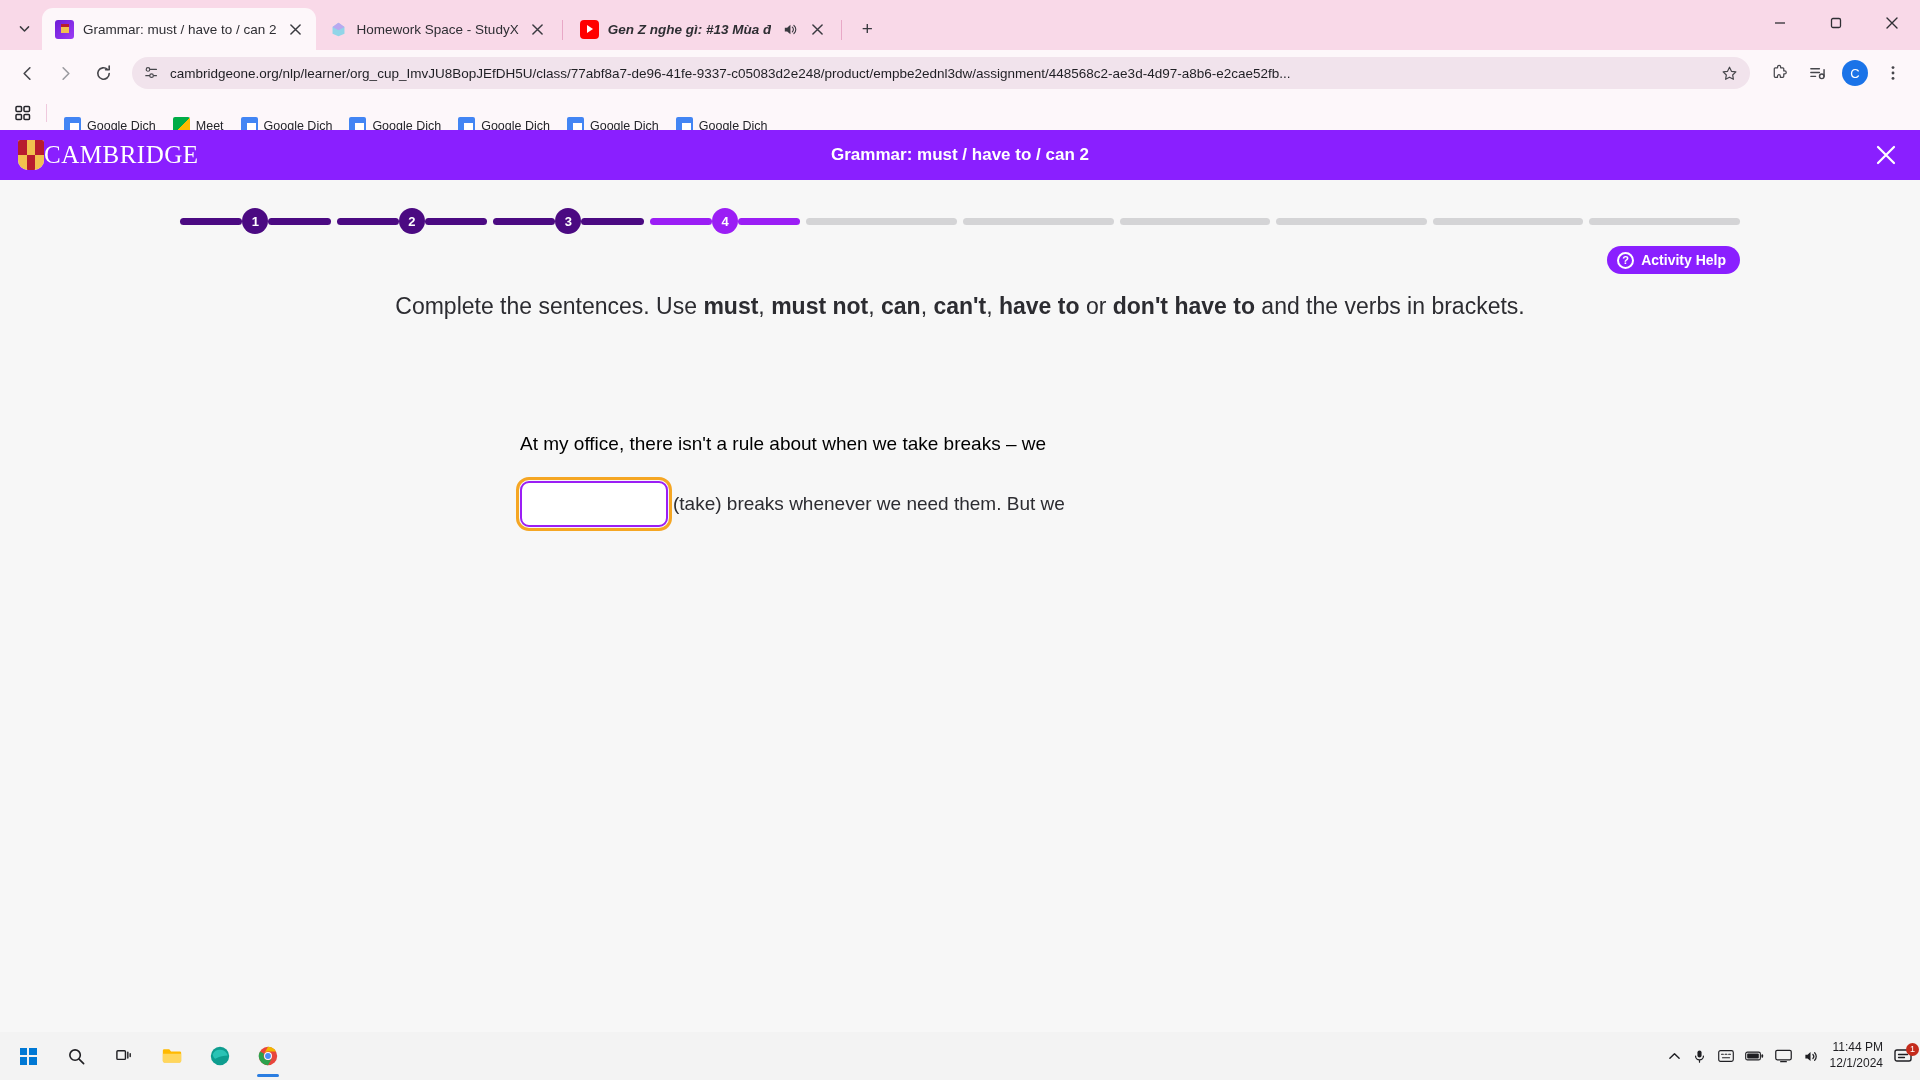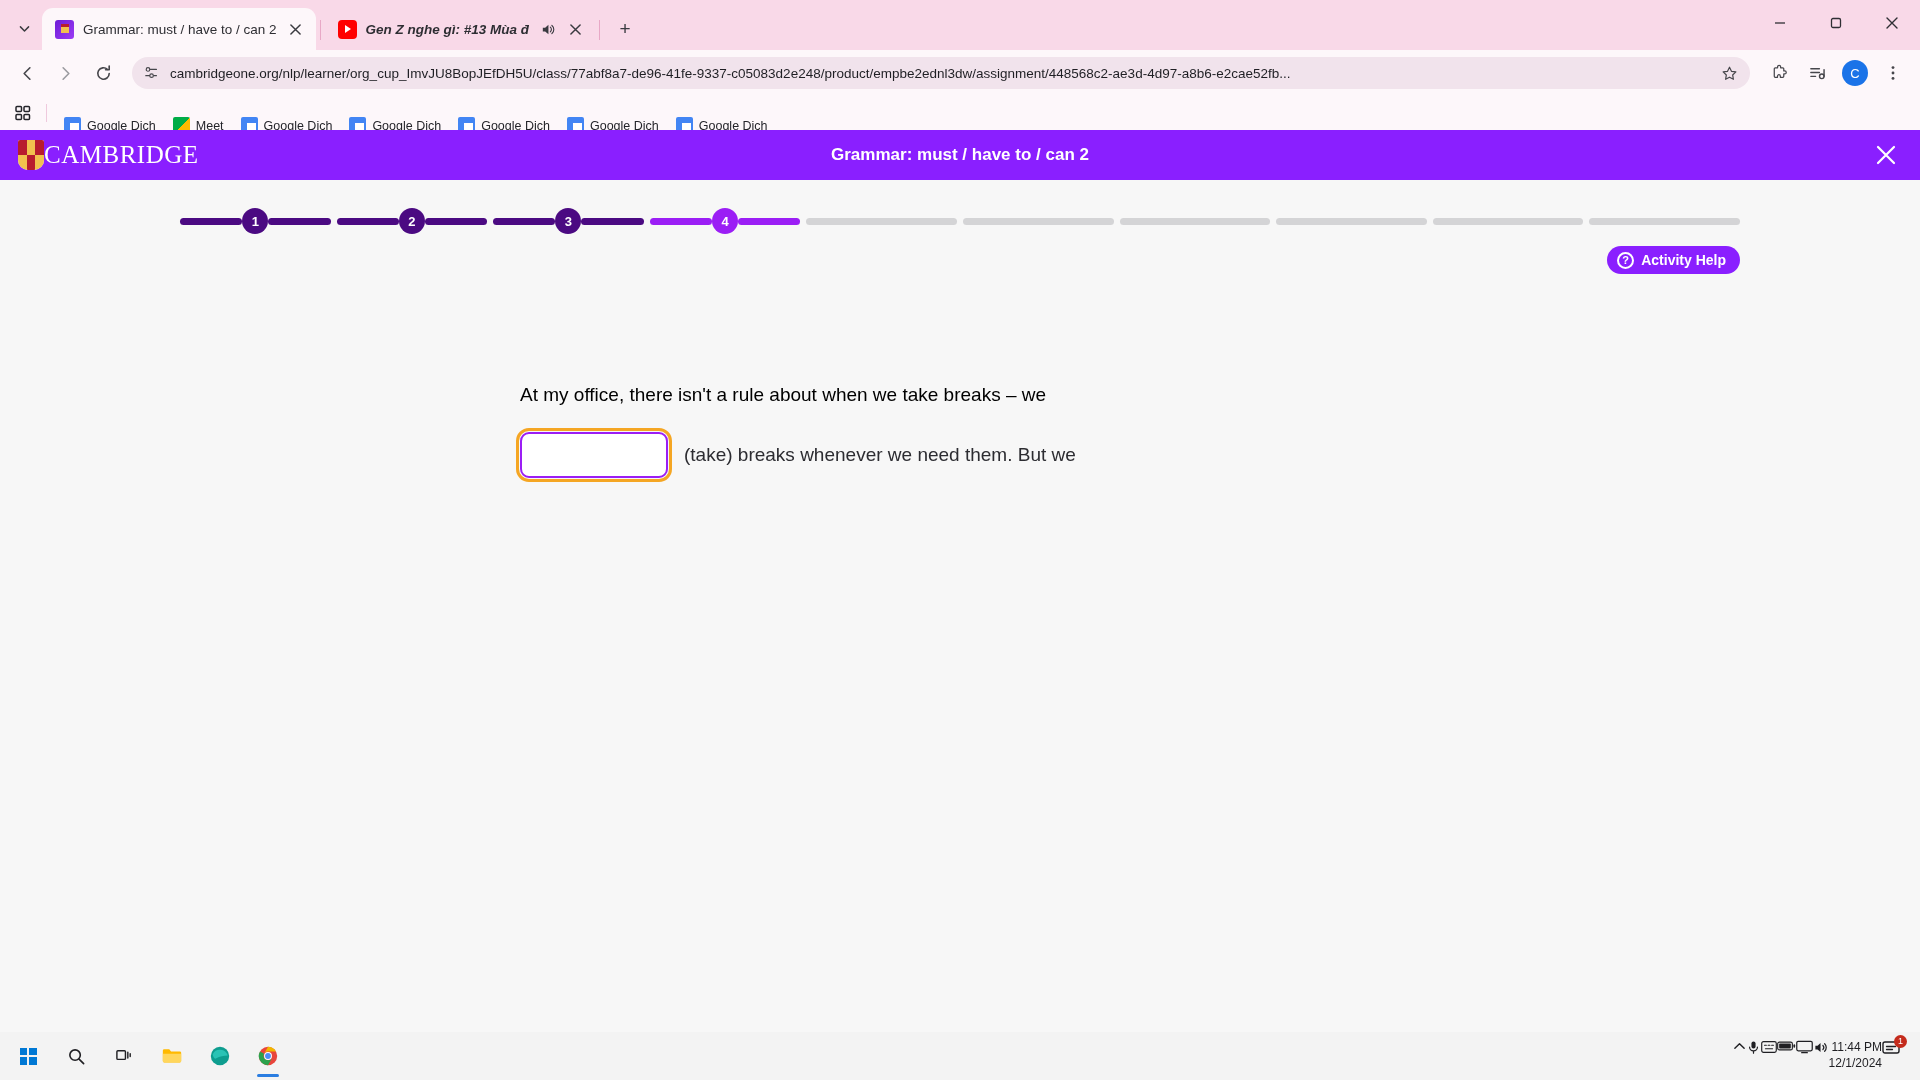--- a/index.html
+++ b/index.html
@@ -222,21 +222,21 @@
     padding: 16px 180px 0;
     font-weight: 400;
   }
   .instruction b { font-weight: bold; }
 
   .exercise { padding: 110px 0 0 360px; }
   .ex-line {
     font-size: 19px; color: #000000;
     margin-bottom: 26px;
   }
-  .ex-row { display: flex; align-items: center; gap: 16px; margin-bottom: 14px; }
+  .ex-row { display: flex; align-items: center; gap: 5px; margin-bottom: 14px; }
   .gap-input {
     width: 148px; height: 46px;
     border: 2px solid #9b1ef5;
     border-radius: 9px;
     background: #fff;
   }
   .gap-input.focused {
     outline: 3px solid #f5a623;
     outline-offset: 1px;
   }
@@ -256,22 +256,22 @@
     display: flex; align-items: center; justify-content: center;
     border-radius: 5px; position: relative;
   }
   .tb-ico.active::after {
     content:""; position:absolute; bottom:1px; left:11px; right:11px;
     height:3px; background:#2a7de1; border-radius:2px;
   }
   .win-logo { display:grid; grid-template-columns:1fr 1fr; grid-gap:2px; width:17px; height:17px; }
   .win-logo i { background:#0078d4; display:block; }
   .tray {
-    position: absolute; right: 20px;
-    display: flex; align-items: flex-start; 
+    position: absolute; right: 8px;
+    display: flex; align-items: center; gap: 11px;
     color: #1f1f23;
   }
   .clock { font-size: 12px; line-height: 1.3; text-align: right; }
   .tray-ico { display:flex; align-items:center; justify-content:center; }
   .notif-badge {
     position: relative;
   }
   .notif-badge em {
     position:absolute; top:-5px; right:-7px;
     background:#c42b1c; color:#fff; border-radius:8px;
@@ -299,20 +299,34 @@
           </svg>
       </span>
       <span class="tab-title">Grammar: must / have to / can 2</span>
       <span class="tab-close">
         <svg width="11" height="11" viewBox="0 0 12 12">
             <path d="M1 1l10 10M11 1L1 11" stroke="#3a3a40" stroke-width="1.6" stroke-linecap="round"></path>
           </svg>
       </span>
     </div>
 
+    <div class="tab">
+      <span class="tab-favicon fav-studyx">
+        <svg width="17" height="17" viewBox="0 0 20 20">
+            <path d="M10 2L17 7v8l-7 3-7-3V7z" fill="#7fd4e8" opacity="0.85"></path>
+            <path d="M10 2L17 7l-7 4-7-4z" fill="#b9a8f0"></path>
+          </svg>
+      </span>
+      <span class="tab-title">Homework Space - StudyX</span>
+      <span class="tab-close">
+        <svg width="11" height="11" viewBox="0 0 12 12">
+            <path d="M1 1l10 10M11 1L1 11" stroke="#3a3a40" stroke-width="1.6" stroke-linecap="round"></path>
+          </svg>
+      </span>
+    </div>
 
     <div class="tab-sep"></div>
 
     <div class="tab yt">
       <span class="tab-favicon fav-youtube"></span>
       <span class="tab-title">Gen Z nghe gì: #13 Mùa đ</span>
       <span class="tab-audio">
         <svg width="15" height="15" viewBox="0 0 16 16">
             <path d="M3 6h2.5L9 3v10L5.5 10H3z" fill="#3a3a40"></path>
             <path d="M11 5.5a3.3 3.3 0 010 5M12.7 3.7a5.6 5.6 0 010 8.6" fill="none" stroke="#3a3a40" stroke-width="1.2" stroke-linecap="round"></path>
@@ -523,20 +537,23 @@
             </div>
         </div>
 
         <div class="help-row">
           <div class="help-btn">
             <span class="help-q">?</span>
             <span>Activity Help</span>
           </div>
         </div>
 
+        <div class="instruction">
+          <span>Complete the sentences. Use </span><b>must</b><span>, </span><b>must not</b><span>, </span><b>can</b><span>, </span><b>can't</b><span>, </span><b>have to</b><span> or </span><b>don't have to</b><span> and the verbs in brackets.</span>
+        </div>
 
         <div class="exercise">
           <div class="ex-line">At my office, there isn't a rule about when we take breaks – we</div>
 
           <div class="ex-row">
             <input class="gap-input focused" value="" style="">
             <span class="ex-text">(take) breaks whenever we need them. But we</span>
           </div>
 
         </div>

